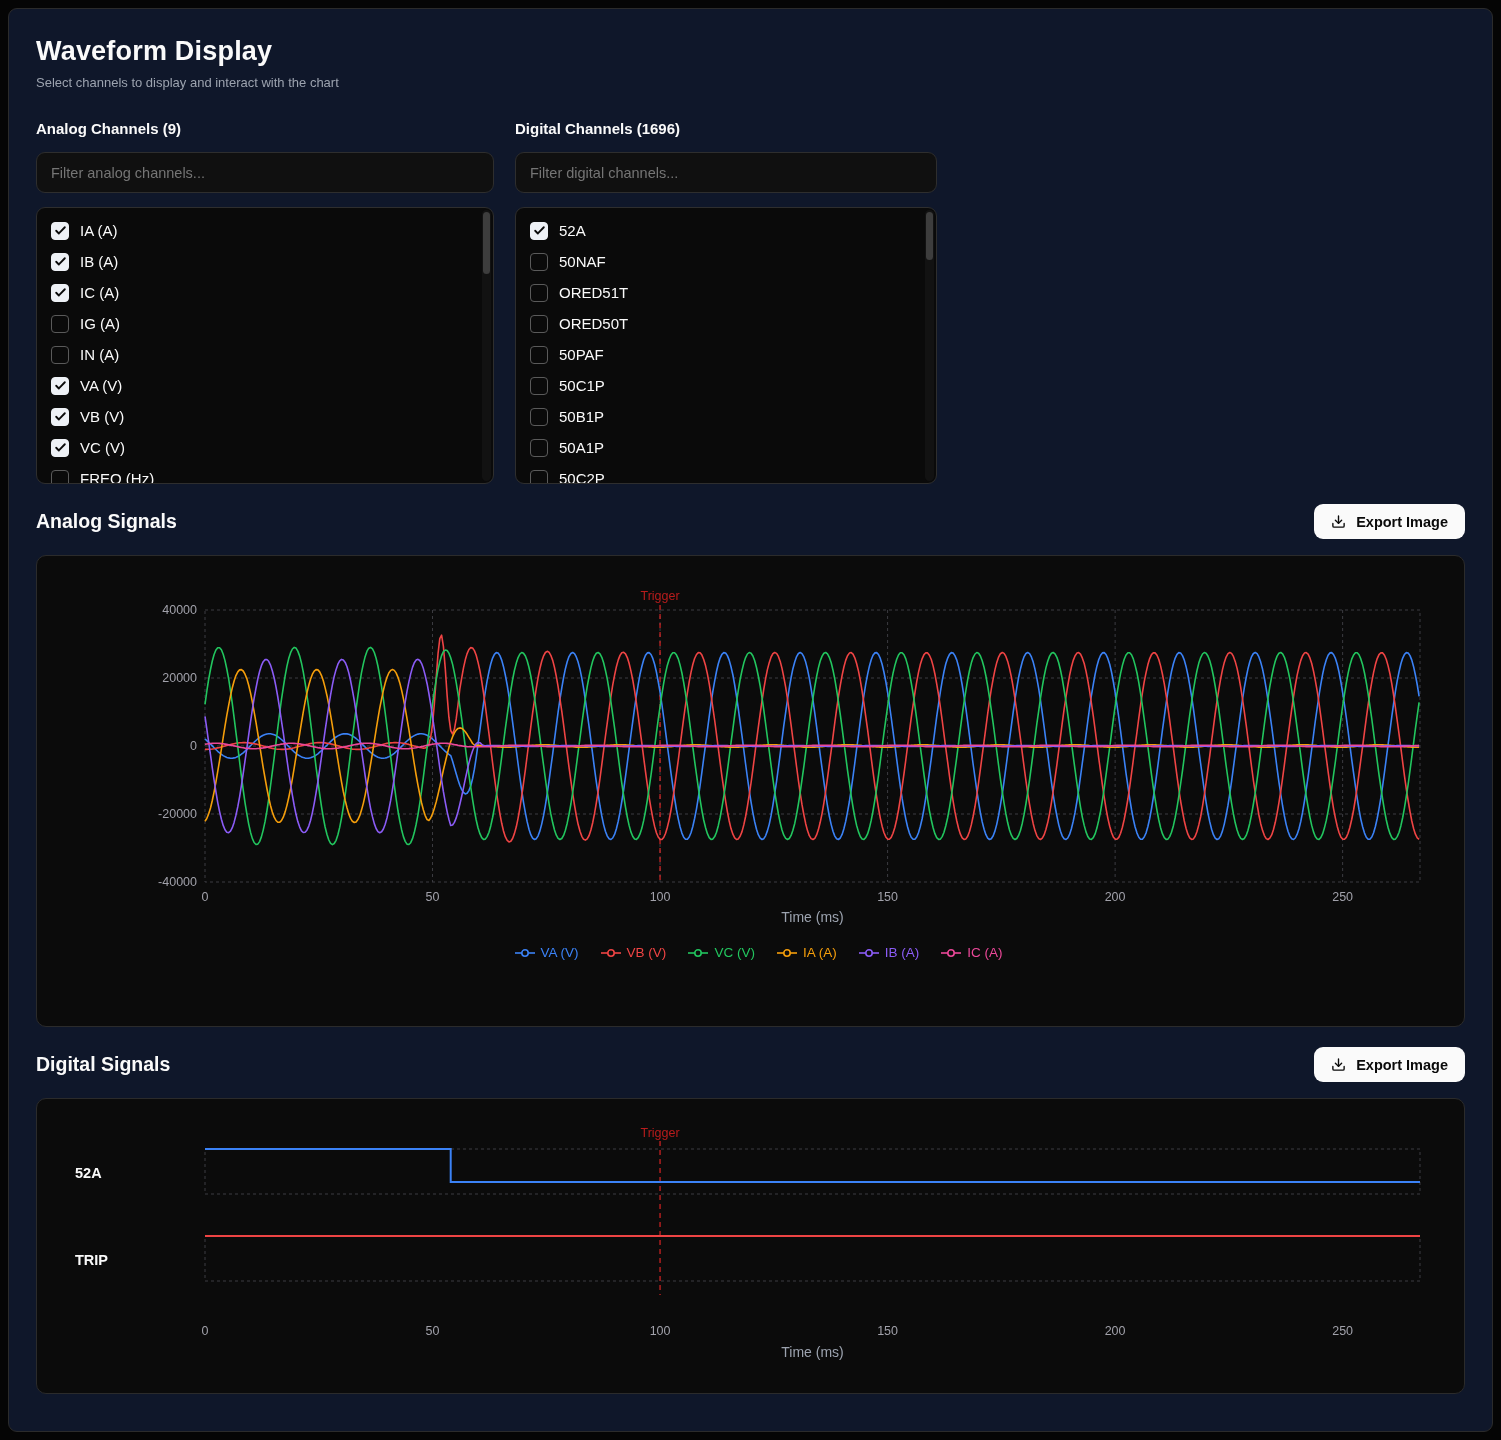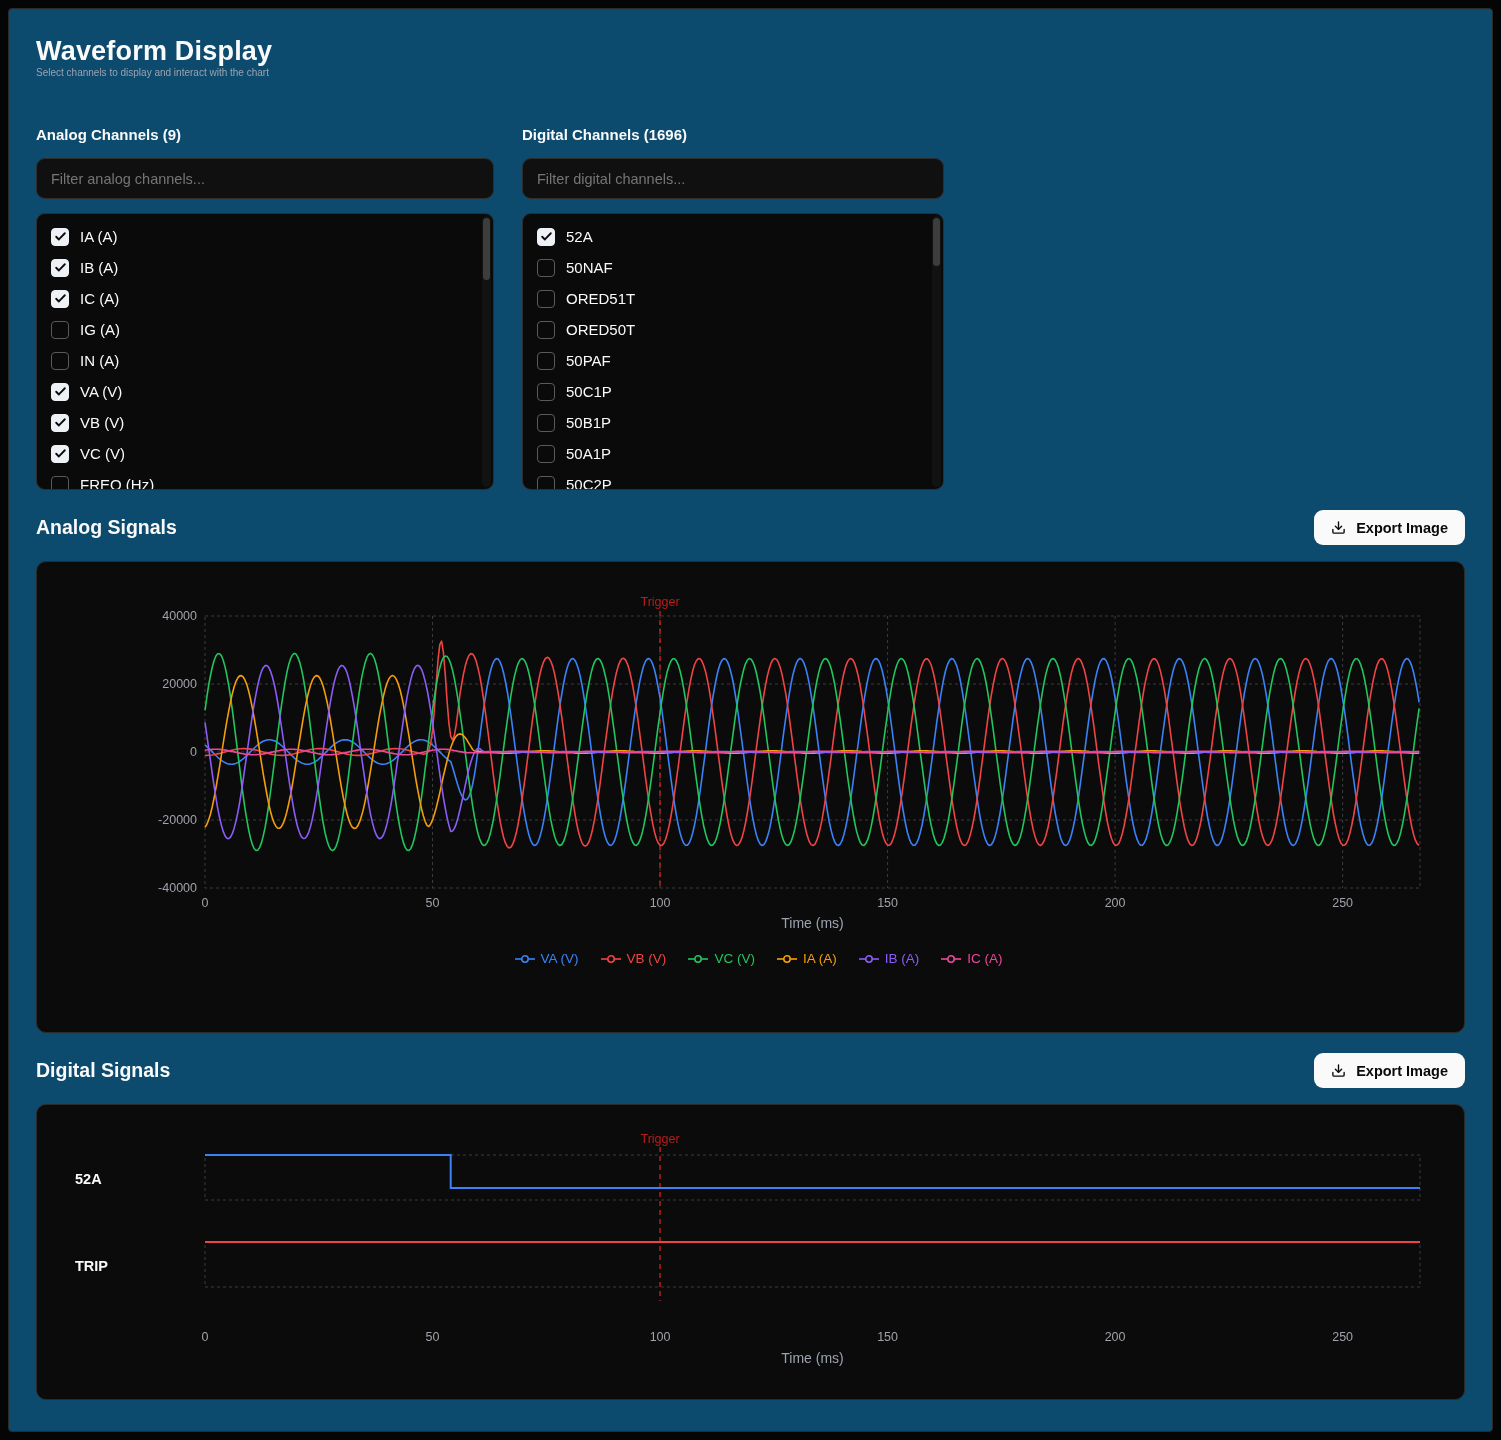--- a/index.html
+++ b/index.html
@@ -1,20 +1,20 @@
 <!DOCTYPE html>
 <html><head>
 <meta charset="utf-8">
 <style>
   * { box-sizing: border-box; margin: 0; padding: 0; }
   html,body { width: 1501px; height: 1440px; background: #050505; font-family: "Liberation Sans", sans-serif; color: #fafafa; }
-  .app { position: absolute; left: 8px; top: 8px; width: 1485px; height: 1424px; background: #0c4a6e; border: 1px solid #2b2b2b; border-radius: 4px; padding: 27px 27px; overflow: hidden; }
+  .app { position: absolute; left: 8px; top: 8px; width: 1485px; height: 1424px; background: #0f172a; border: 1px solid #2b2b2b; border-radius: 9px; padding: 27px 27px; overflow: hidden; }
   .page-title { font-size: 27px; font-weight: 700; letter-spacing: .2px; }
-  .page-subtitle { font-size: 10px; color: #9ca3af; }
-  .channels-row { display: flex; gap: 28px; margin-top: 48px; }
+  .page-subtitle { font-size: 13px; color: #9ca3af; margin-top: 8px; }
+  .channels-row { display: flex; gap: 21px; margin-top: 30px; }
   .channel-panel { width: 458px; }
   .panel-heading { font-size: 15px; font-weight: 700; }
   .filter-input { margin-top: 15px; width: 100%; height: 41px; background: #101010; border: 1px solid #2e2e2e; border-radius: 9px; color: #e5e5e5; font-size: 14.5px; padding: 8px 14px; font-family: inherit; outline: none; }
   .filter-input::placeholder { color: #757575; }
   .channel-list { position: relative; margin-top: 14px; height: 277px; border: 1px solid #2e2e2e; border-radius: 9px; overflow: hidden; padding: 7px 2px 0 2px; background: #0a0a0a; }
   .channel-row { display: flex; align-items: center; gap: 11px; padding: 6.5px 12px; cursor: pointer; }
   .checkbox { width: 18px; height: 18px; border: 1px solid #5a5a5a; border-radius: 4px; flex: none; display: flex; align-items: center; justify-content: center; background: transparent; }
   .checkbox.checked { background: #eef1f6; border-color: #eef1f6; }
   .channel-label { font-size: 15px; color: #fafafa; }
   .scroll-track { position: absolute; top: 2px; bottom: 2px; right: 2px; width: 9px; border-radius: 6px; background: #121212; }

